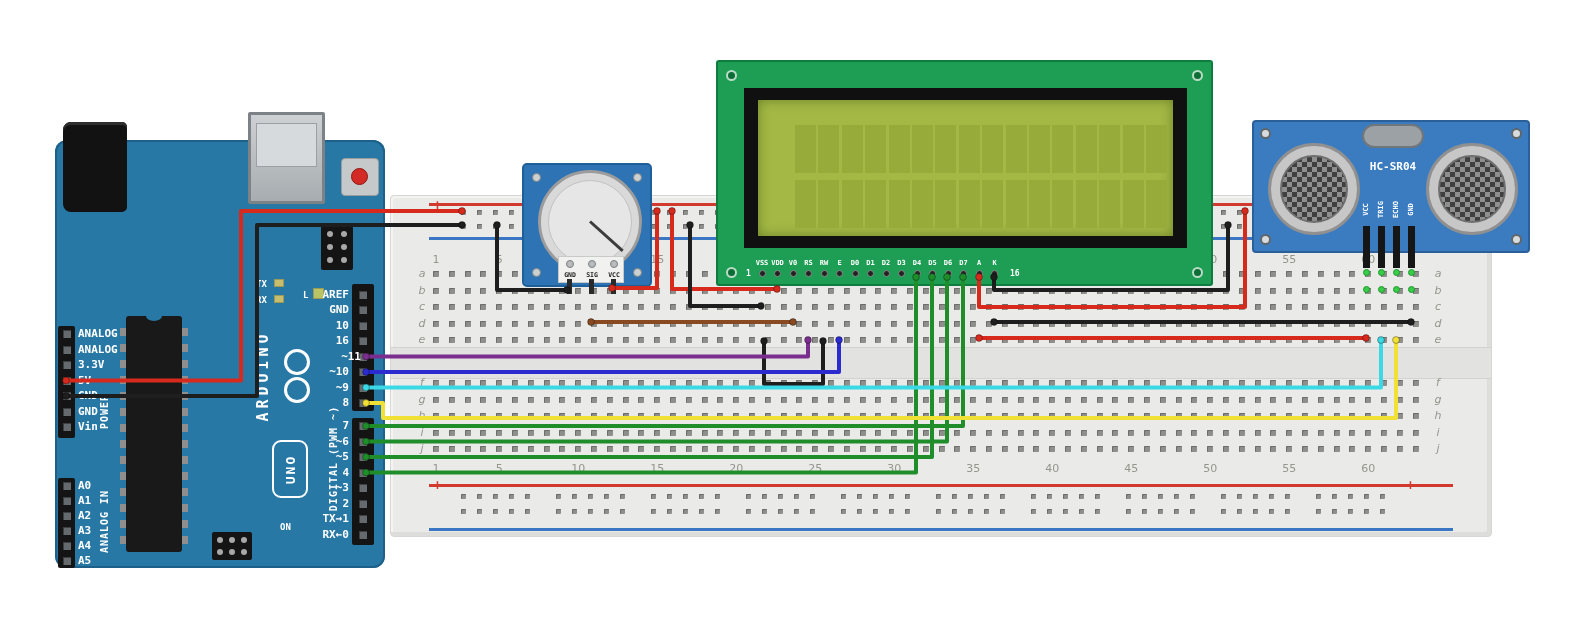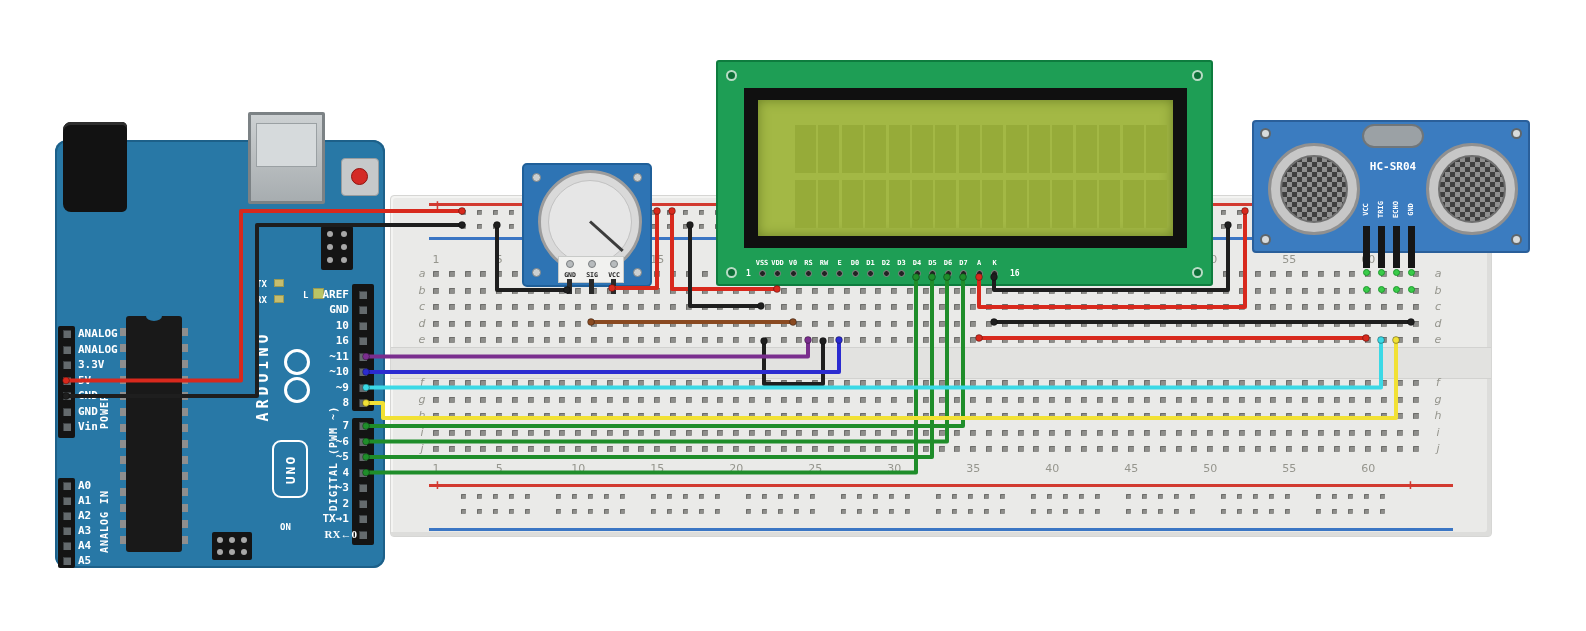--- a/index.html
+++ b/index.html
@@ -1070,32 +1070,32 @@
         <div class="pinhole" style="left: 4.5px; top: 19px;"></div>
         <div class="pinhole" style="left: 4.5px; top: 34px;"></div>
         <div class="pinhole" style="left: 4.5px; top: 49px;"></div>
         <div class="pinhole" style="left: 4.5px; top: 64px;"></div>
         <div class="pinhole" style="left: 4.5px; top: 79px;"></div>
       </div>
       <div class="ard-label" style="right: 36px; top: 147.5px;">AREF</div>
       <div class="ard-label" style="right: 36px; top: 163px;">GND</div>
       <div class="ard-label" style="right: 36px; top: 178.5px;">10</div>
       <div class="ard-label" style="right: 36px; top: 194px;">16</div>
-      <div class="ard-label" style="right: 36px; top: 209.5px;">~11</div>
+      <div class="ard-label" style="right: 24px; top: 209.5px;">~11</div>
       <div class="ard-label" style="right: 36px; top: 225px;">~10</div>
       <div class="ard-label" style="right: 36px; top: 240.5px;">~9</div>
       <div class="ard-label" style="right: 36px; top: 256px;">8</div>
       <div class="ard-label" style="right: 36px; top: 279px;">7</div>
       <div class="ard-label" style="right: 36px; top: 294.5px;">~6</div>
       <div class="ard-label" style="right: 36px; top: 310px;">~5</div>
       <div class="ard-label" style="right: 36px; top: 325.5px;">4</div>
       <div class="ard-label" style="right: 36px; top: 341px;">~3</div>
       <div class="ard-label" style="right: 36px; top: 356.5px;">2</div>
       <div class="ard-label" style="right: 36px; top: 372px;">TX→1</div>
-      <div class="ard-label" style="right: 28px; top: 387.5px; font-family: Liberation Serif, serif;">RX←0</div>
+      <div class="ard-label" style="right: 36px; top: 387.5px;">RX←0</div>
       <div class="ard-label" style="left: 23px; top: 187px;">ANALOG</div>
       <div class="ard-label" style="left: 23px; top: 202.5px;">ANALOG</div>
       <div class="ard-label" style="left: 23px; top: 218px;">3.3V</div>
       <div class="ard-label" style="left: 23px; top: 233.5px;">5V</div>
       <div class="ard-label" style="left: 23px; top: 249px;">GND</div>
       <div class="ard-label" style="left: 23px; top: 264.5px;">GND</div>
       <div class="ard-label" style="left: 23px; top: 280px;">Vin</div>
       <div class="ard-label" style="left: 23px; top: 339px;">A0</div>
       <div class="ard-label" style="left: 23px; top: 354px;">A1</div>
       <div class="ard-label" style="left: 23px; top: 369px;">A2</div>

